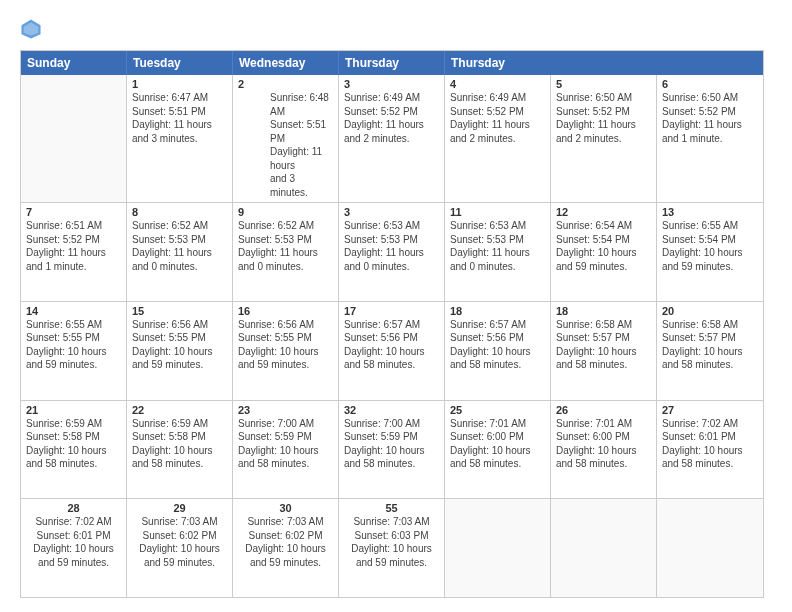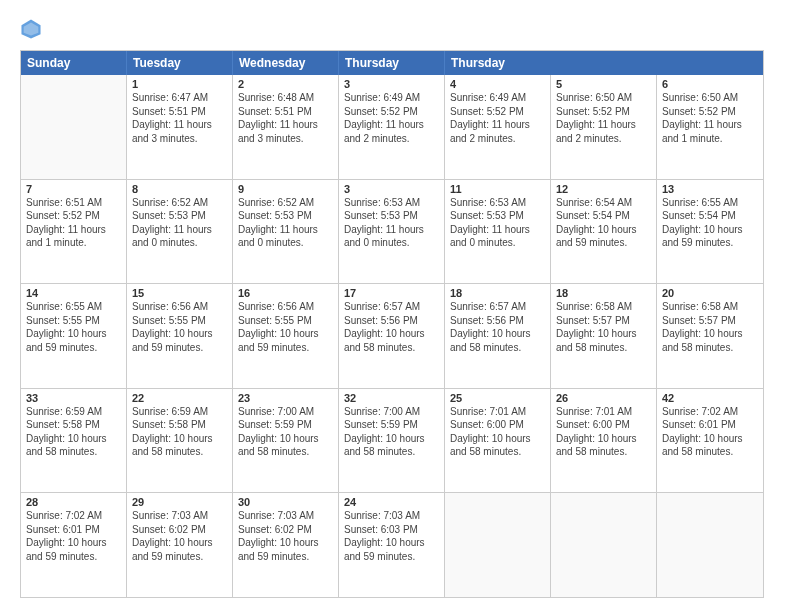--- a/index.html
+++ b/index.html
@@ -65,21 +65,21 @@
       flex: 1;
       display: flex;
       flex-direction: column;
     }
     .cal-row {
       display: grid;
       grid-template-columns: repeat(7, 1fr);
       flex: 1;
       border-bottom: 1px solid #ccc;
     }
-    .cal-row:last-child { border-bottom: none; }
+    .cal-row:last-child { border-bottom: none; text-align: center; }
     .cal-cell {
       border-right: 1px solid #ccc;
       padding: 3px 5px;
       font-size: 9.5px;
       color: #333;
       vertical-align: top;
       min-height: 0;
     }
     .cal-cell:last-child { border-right: none; }
     .cal-cell .day-num {
@@ -140,21 +140,21 @@
           <div class="cal-cell empty"></div>
           <div class="cal-cell">
             <span class="day-num">1</span>
             <div class="day-info" style="white-space: pre-line;">Sunrise: 6:47 AM
 Sunset: 5:51 PM
 Daylight: 11 hours
 and 3 minutes.</div>
           </div>
           <div class="cal-cell">
             <span class="day-num">2</span>
-            <div class="day-info" style="white-space: pre-line;">Sunrise: 6:48 AM
+            <div class="day-info" style="white-space: pre-line; margin-left: 32px;">Sunrise: 6:48 AM
 Sunset: 5:51 PM
 Daylight: 11 hours
 and 3 minutes.</div>
           </div>
           <div class="cal-cell">
             <span class="day-num">3</span>
             <div class="day-info" style="white-space: pre-line;">Sunrise: 6:49 AM
 Sunset: 5:52 PM
 Daylight: 11 hours
 and 2 minutes.</div>
@@ -278,21 +278,21 @@
           <div class="cal-cell">
             <span class="day-num">20</span>
             <div class="day-info" style="white-space: pre-line;">Sunrise: 6:58 AM
 Sunset: 5:57 PM
 Daylight: 10 hours
 and 58 minutes.</div>
           </div>
         </div>
         <div class="cal-row">
           <div class="cal-cell">
-            <span class="day-num">33</span>
+            <span class="day-num">21</span>
             <div class="day-info" style="white-space: pre-line;">Sunrise: 6:59 AM
 Sunset: 5:58 PM
 Daylight: 10 hours
 and 58 minutes.</div>
           </div>
           <div class="cal-cell">
             <span class="day-num">22</span>
             <div class="day-info" style="white-space: pre-line;">Sunrise: 6:59 AM
 Sunset: 5:58 PM
 Daylight: 10 hours
@@ -320,21 +320,21 @@
 and 58 minutes.</div>
           </div>
           <div class="cal-cell">
             <span class="day-num">26</span>
             <div class="day-info" style="white-space: pre-line;">Sunrise: 7:01 AM
 Sunset: 6:00 PM
 Daylight: 10 hours
 and 58 minutes.</div>
           </div>
           <div class="cal-cell">
-            <span class="day-num">42</span>
+            <span class="day-num">27</span>
             <div class="day-info" style="white-space: pre-line;">Sunrise: 7:02 AM
 Sunset: 6:01 PM
 Daylight: 10 hours
 and 58 minutes.</div>
           </div>
         </div>
         <div class="cal-row">
           <div class="cal-cell">
             <span class="day-num">28</span>
             <div class="day-info" style="white-space: pre-line;">Sunrise: 7:02 AM
@@ -350,21 +350,21 @@
 and 59 minutes.</div>
           </div>
           <div class="cal-cell">
             <span class="day-num">30</span>
             <div class="day-info" style="white-space: pre-line;">Sunrise: 7:03 AM
 Sunset: 6:02 PM
 Daylight: 10 hours
 and 59 minutes.</div>
           </div>
           <div class="cal-cell">
-            <span class="day-num">24</span>
+            <span class="day-num">55</span>
             <div class="day-info" style="white-space: pre-line;">Sunrise: 7:03 AM
 Sunset: 6:03 PM
 Daylight: 10 hours
 and 59 minutes.</div>
           </div>
           <div class="cal-cell empty"></div>
           <div class="cal-cell empty"></div>
           <div class="cal-cell empty"></div>
         </div>
       </div>

